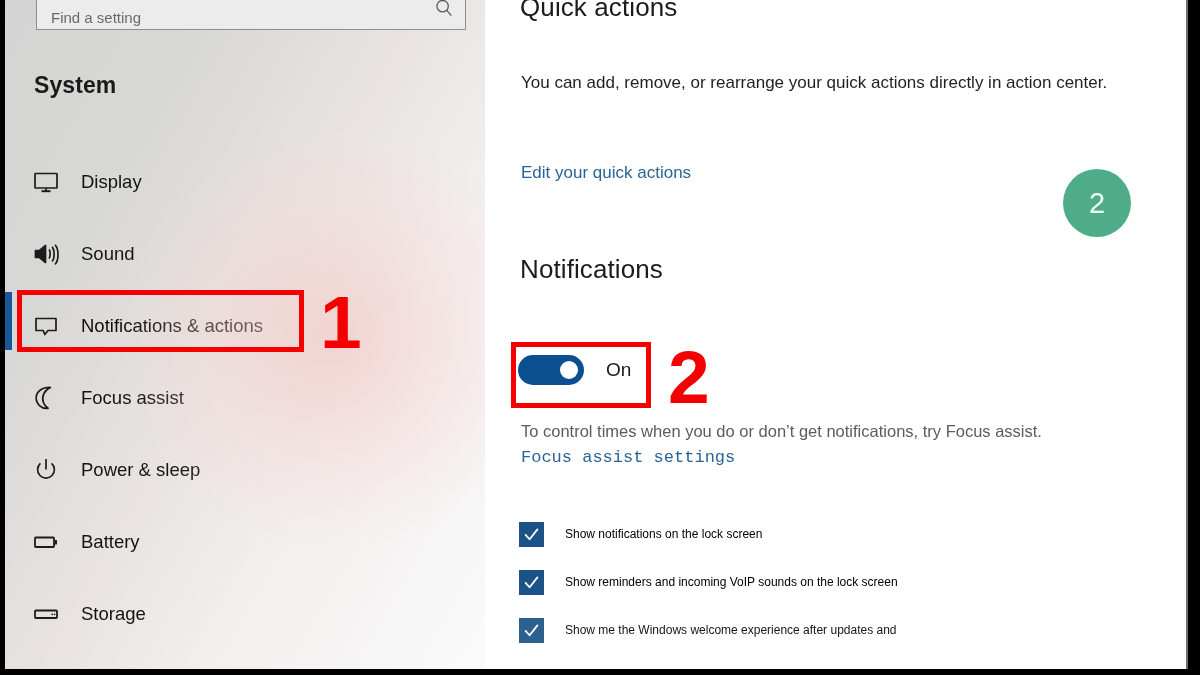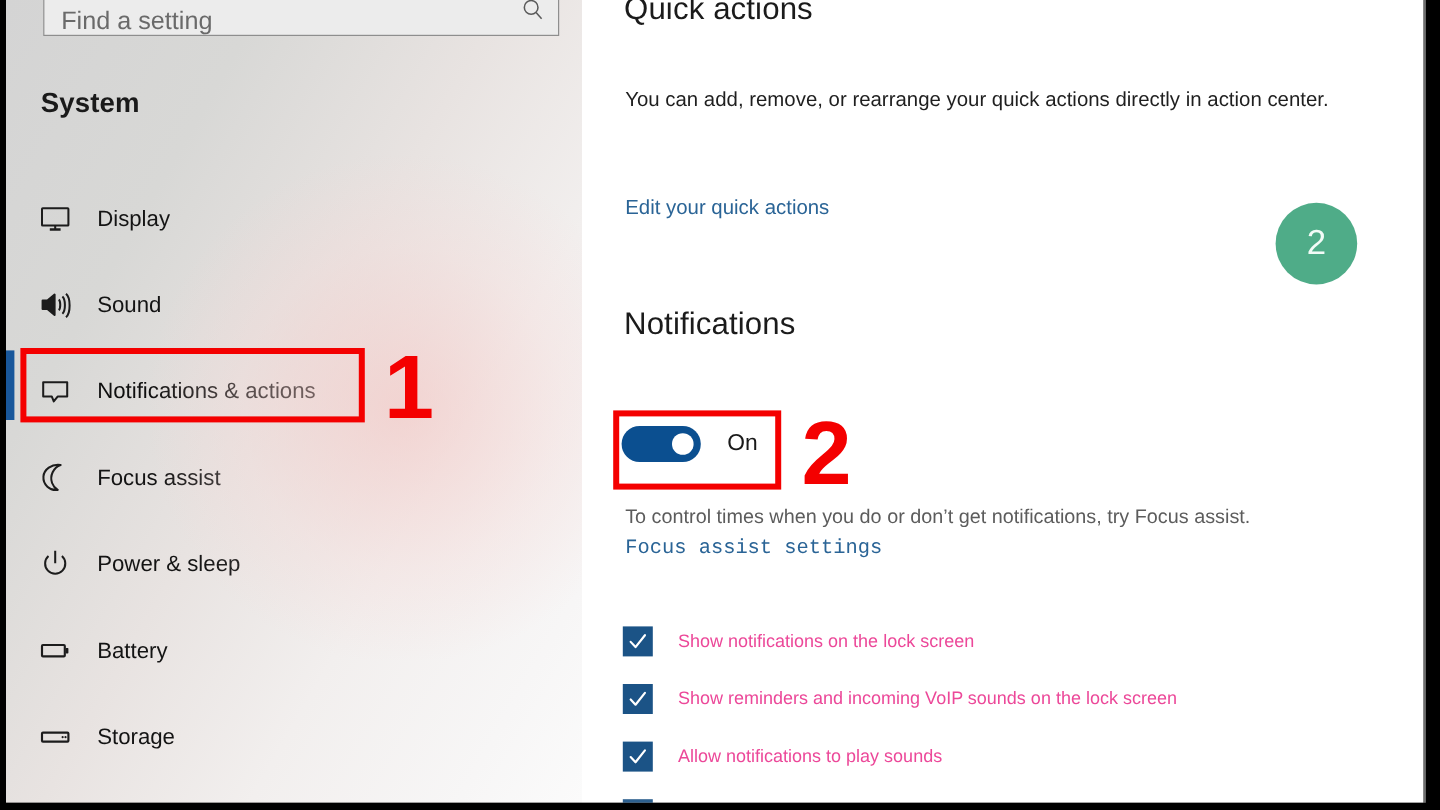--- a/index.html
+++ b/index.html
@@ -51,21 +51,21 @@
     display: flex;
     align-items: center;
     padding: 0 10px 0 14px;
   }
   #search-box input {
     flex: 1;
     border: none;
     outline: none;
     background: transparent;
     font-family: "Liberation Sans", sans-serif;
-    font-size: 21px;
+    font-size: 15px;
     color: #1d4ed8;
     margin-top: 19px;
   }
   #search-box input::placeholder { color: #6a6a6a; }
   .search-icon { width: 22px; height: 22px; flex: 0 0 22px; }
 
   #sidebar-title {
     position: absolute;
     left: 29px;
     top: 72px;
@@ -195,22 +195,22 @@
   .cbox {
     width: 25px; height: 25px;
     flex: 0 0 25px;
     background: #1b5386;
     display: flex; align-items: center; justify-content: center;
     cursor: pointer;
   }
   .cbox svg { display: block; }
   .check-label {
     margin-left: 21px;
-    font-size: 15px;
-    color: #ec4899;
+    font-size: 12px;
+    color: #000000;
     white-space: nowrap;
   }
   .check-row.clipped { opacity: .92; }
 
   
   .redbox {
     position: absolute;
     border: 5px solid #f40000;
     background: transparent;
     pointer-events: none;
@@ -375,28 +375,20 @@
 
       <div class="check-row">
         <span class="cbox">
           <svg viewBox="0 0 24 24" width="19" height="19" fill="none" stroke="#ffffff" stroke-width="2.3" stroke-linecap="round" stroke-linejoin="round">
               <polyline points="4.5,12.5 9.6,18 19.5,5.5"></polyline>
             </svg>
         </span>
         <span class="check-label">Show reminders and incoming VoIP sounds on the lock screen</span>
       </div>
 
-      <div class="check-row">
-        <span class="cbox">
-          <svg viewBox="0 0 24 24" width="19" height="19" fill="none" stroke="#ffffff" stroke-width="2.3" stroke-linecap="round" stroke-linejoin="round">
-              <polyline points="4.5,12.5 9.6,18 19.5,5.5"></polyline>
-            </svg>
-        </span>
-        <span class="check-label">Allow notifications to play sounds</span>
-      </div>
 
       <div class="check-row clipped">
         <span class="cbox">
           <svg viewBox="0 0 24 24" width="19" height="19" fill="none" stroke="#ffffff" stroke-width="2.3" stroke-linecap="round" stroke-linejoin="round">
               <polyline points="4.5,12.5 9.6,18 19.5,5.5"></polyline>
             </svg>
         </span>
         <span class="check-label">Show me the Windows welcome experience after updates and</span>
       </div>
 

